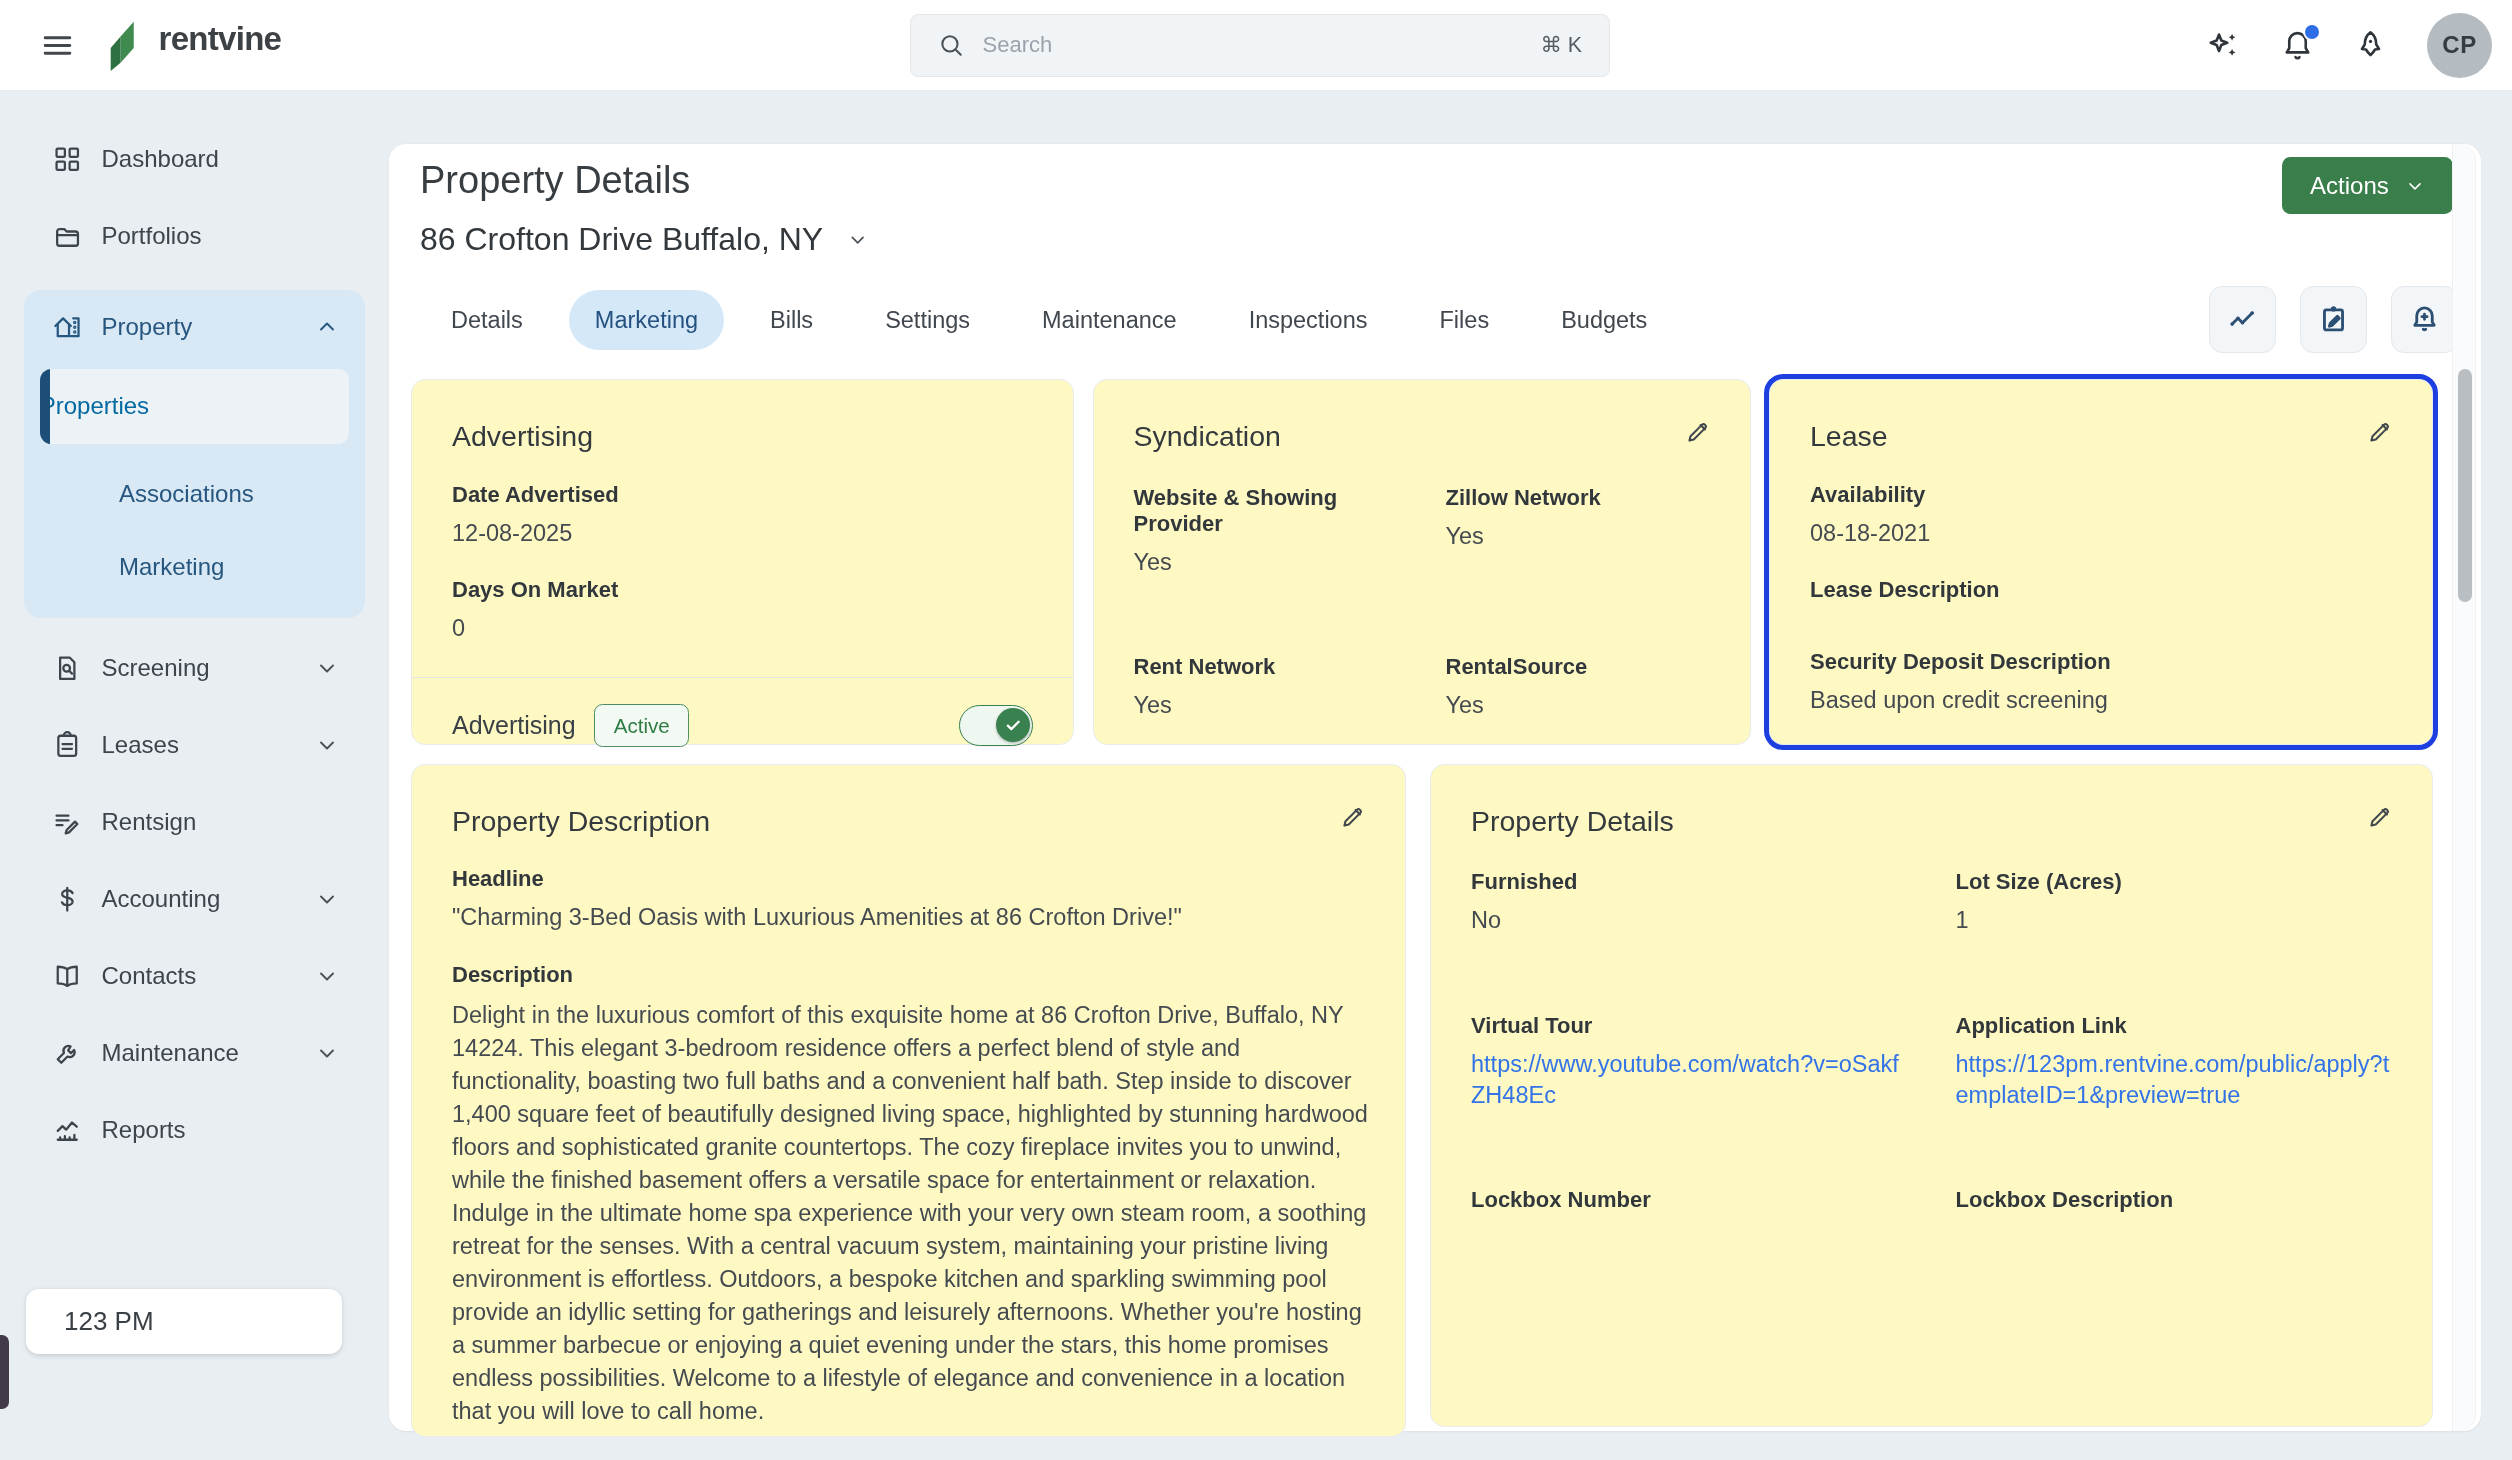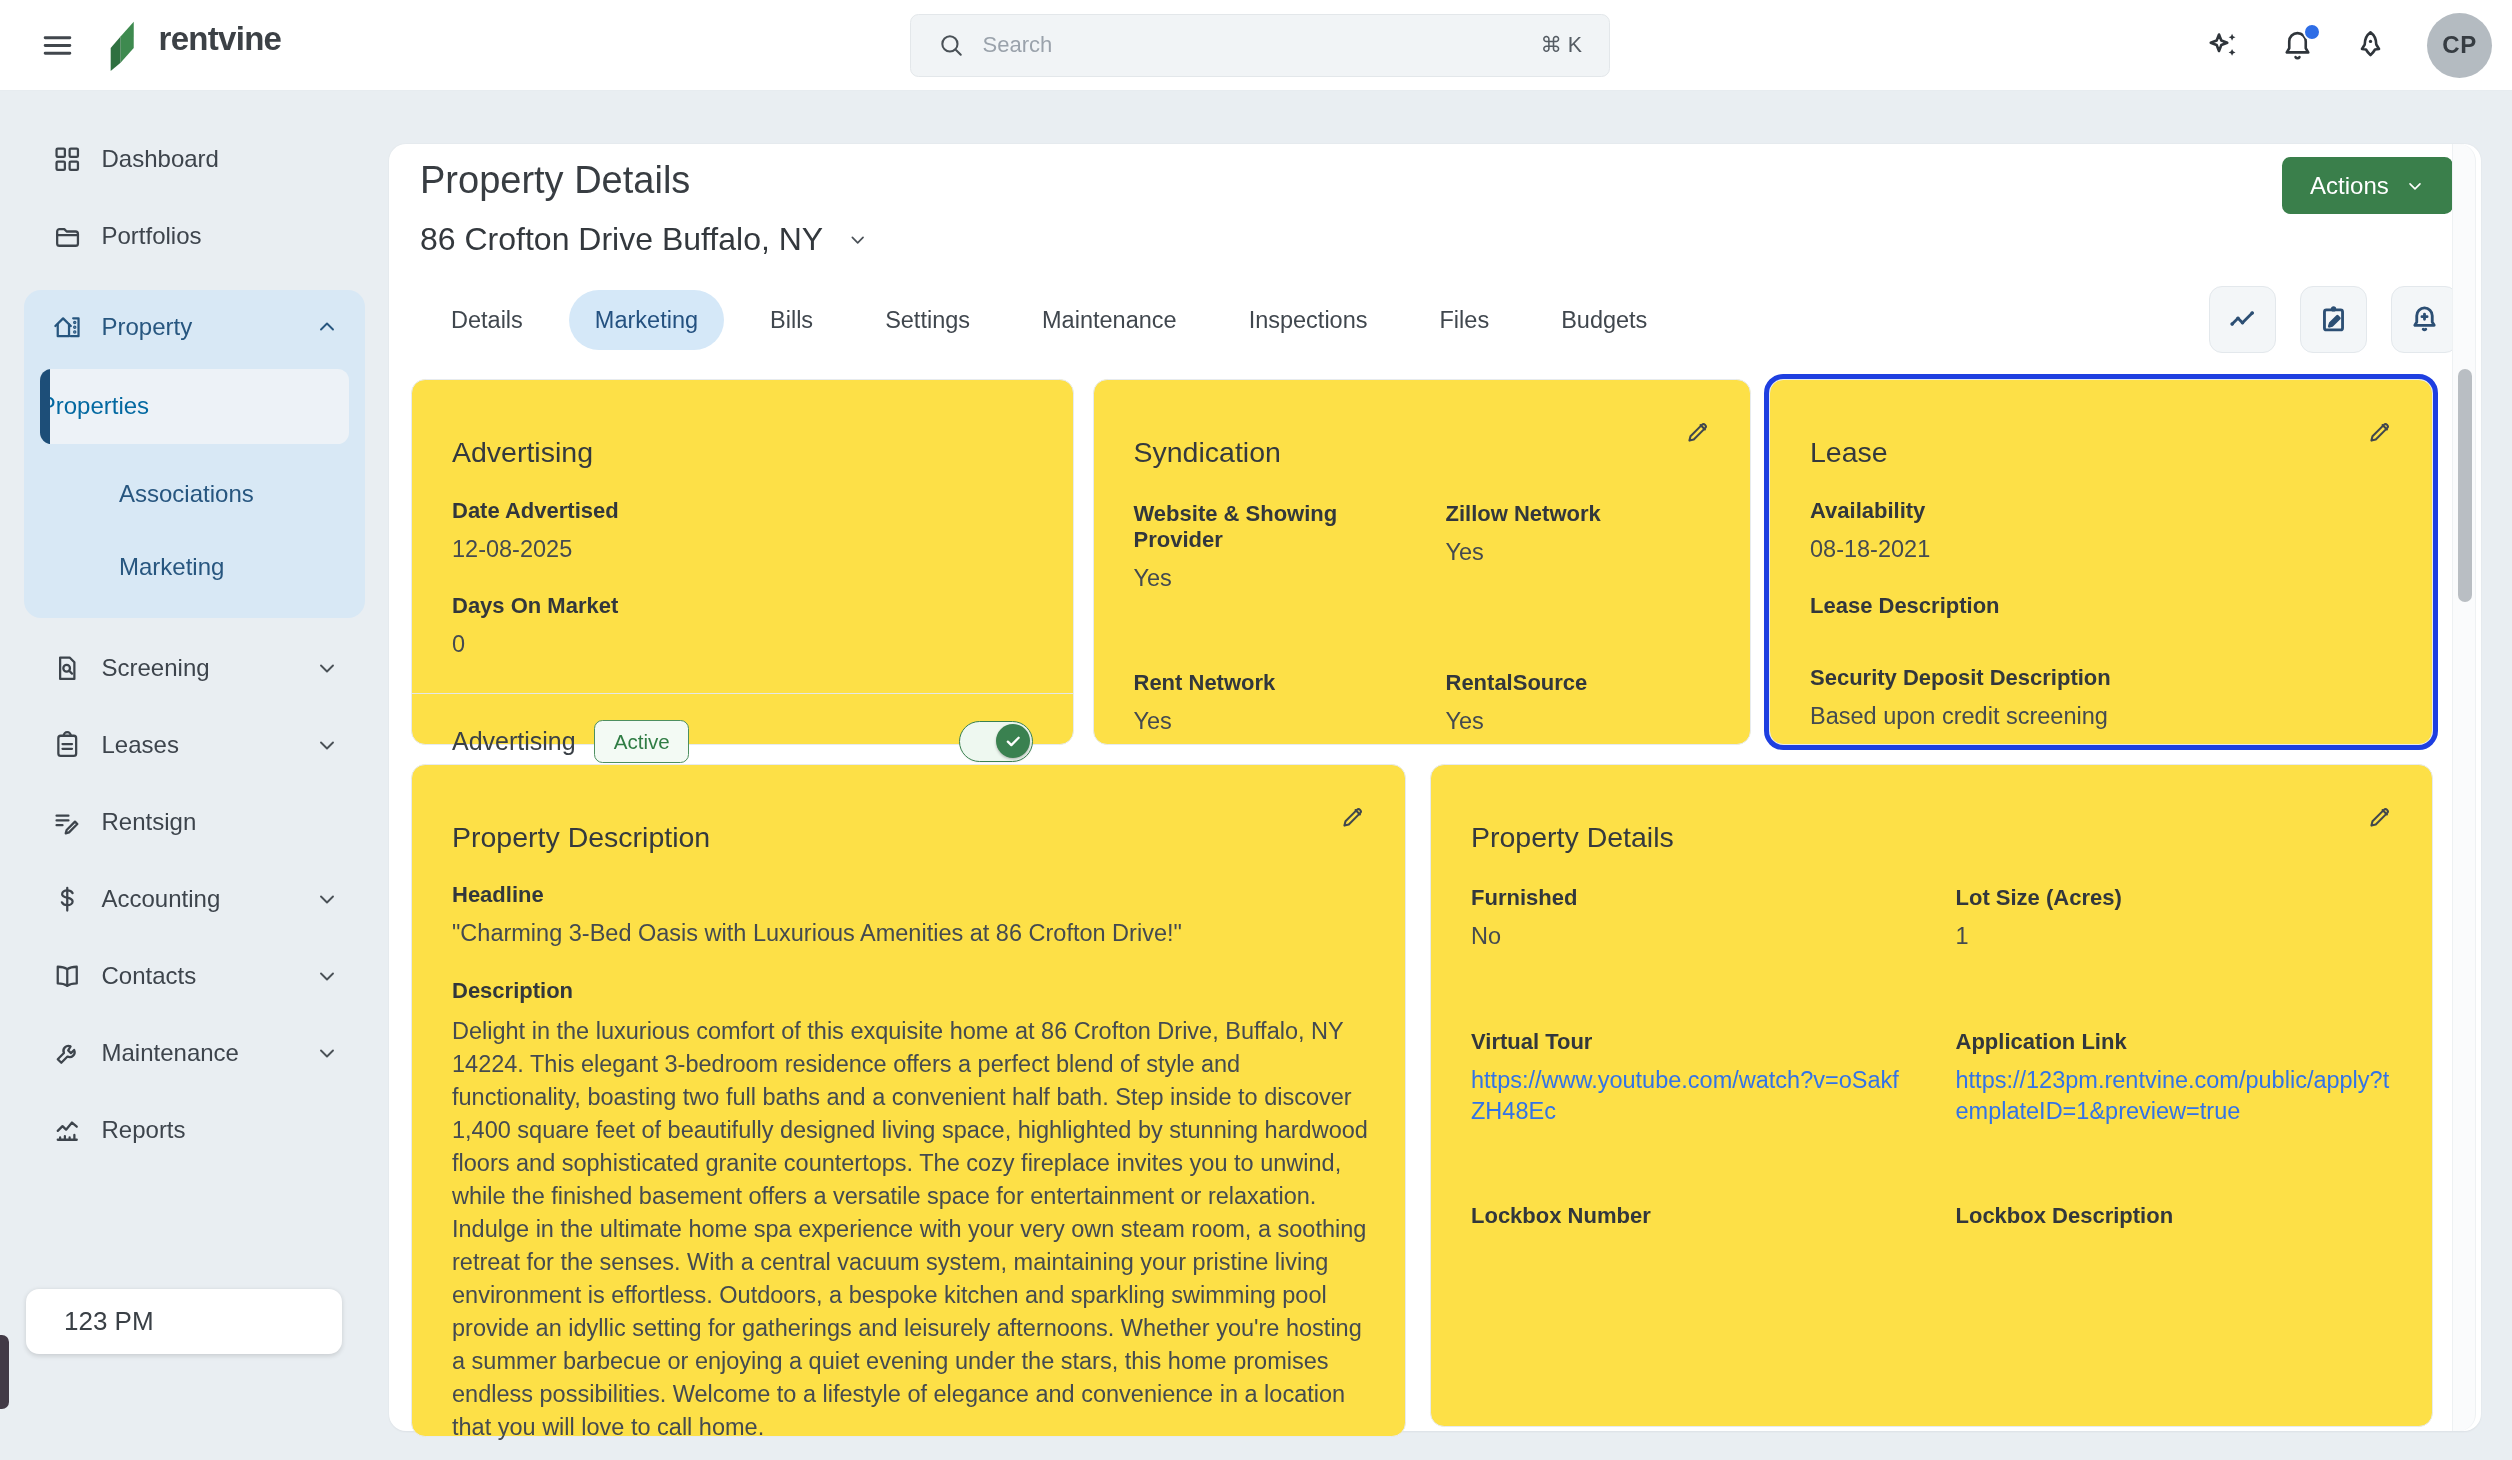--- a/index.html
+++ b/index.html
@@ -61,21 +61,21 @@
 
   .tabs-row { display:flex; align-items:center; margin:32px 23px 0 36px; height:67px; }
   .tab { font-size:23.5px; color:#40474e; padding:0 26px; height:60px; line-height:60px; border-radius:30px; cursor:pointer; margin-right:20px; }
   .tab.active { background:#d5e8f8; color:#245180; }
   .tool-btns { margin-left:auto; display:flex; gap:24px; }
   .tool-btn { width:67px; height:67px; background:#f3f6f8; border:0.7px solid #e3e8ec; border-radius:13px;
     display:flex; align-items:center; justify-content:center; color:#2c4f74; cursor:pointer; }
 
   .cards-row1 { display:grid; grid-template-columns:663px 658px 664px; gap:18.5px; margin:26px 0 0 22px; }
   .cards-row2 { display:grid; grid-template-columns:995px 1003px; gap:24px; margin:18.5px 0 0 22px; }
-  .card { background:#fde047; border:0.7px solid #e7ebee; border-radius:14.2px; position:relative; padding:56px 40px 0 40px; }
+  .card { background:#fef9c3; border:0.7px solid #e7ebee; border-radius:14.2px; position:relative; padding:40px 40px 0 40px; }
   .card.h1 { height:366px; }
   .card.h-desc { height:673px; }
   .card.h-details { height:663px; }
   .card.highlighted { outline:5.7px solid #1e3fe0; }
   .card-title { font-size:28.5px; color:#34393e; font-weight:400; }
   .edit-btn { position:absolute; top:40px; right:40px; color:#41474d; cursor:pointer; }
 
   .field { margin-top:28.5px; }
   .field .flabel { font-size:22px; font-weight:700; color:#32373c; }
   .field .fvalue { font-size:23.5px; color:#444a50; margin-top:10px; min-height:28.5px; line-height:31px; }

